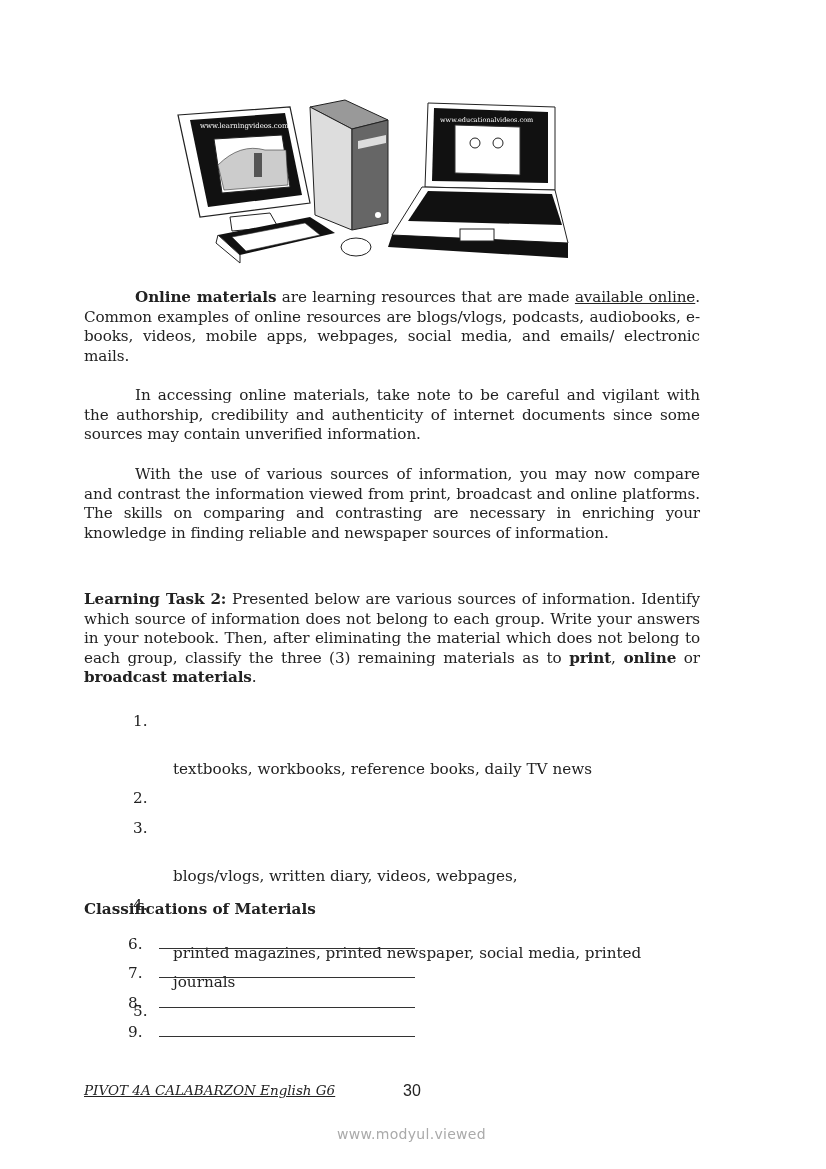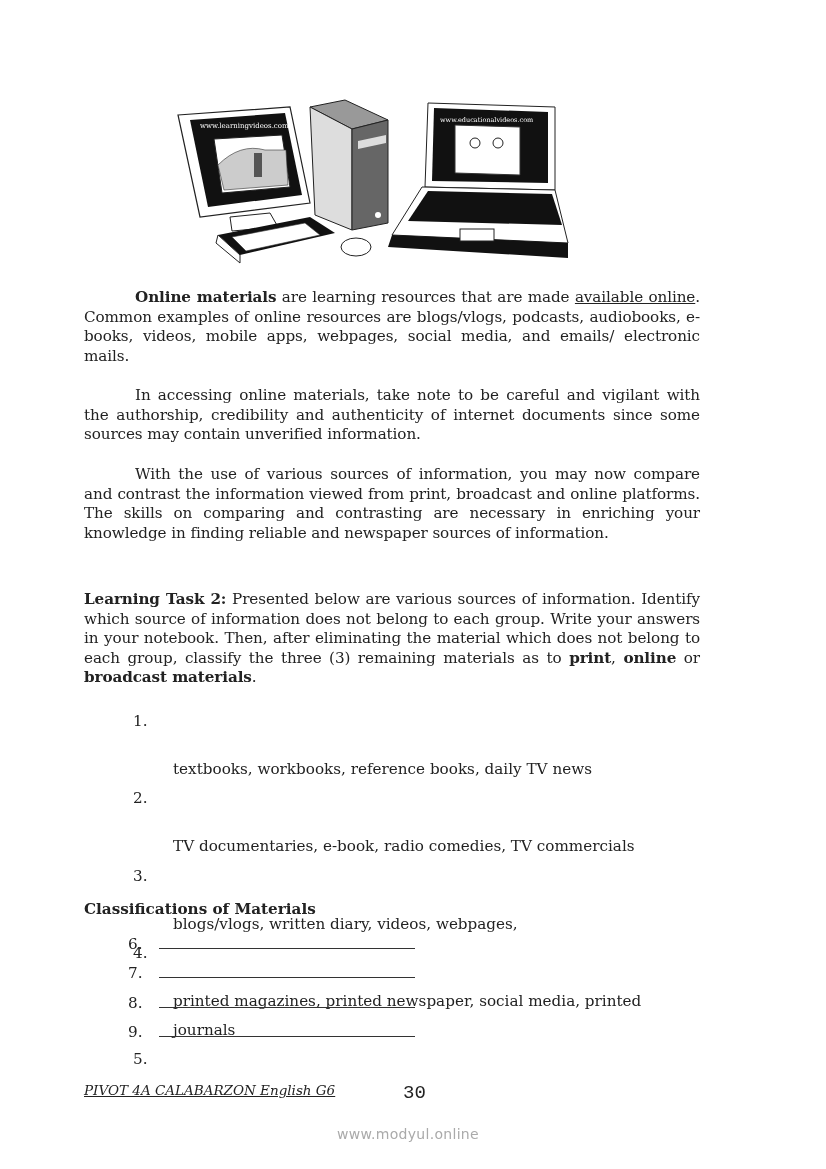--- a/index.html
+++ b/index.html
@@ -15,21 +15,21 @@
   .list .item { display: flex; }
   .list .num { width: 20px; flex: none; }
   .list .cont { padding-left: 20px; margin-top: 48px; }
   .class-head { position: absolute; left: 84px; top: 900px; font-size: 15.2px; font-weight: bold; }
   .blanks { position: absolute; left: 128px; top: 930px; font-size: 15.2px; line-height: 29.3px; }
   .blank-row { display: flex; align-items: baseline; }
   .blank-row .bn { width: 30px; }
   .blank-row .bl { display: inline-block; width: 256px; border-bottom: 1px solid #333; height: 14px; margin-left: 1px; }
   .blank-row.ten .bn { width: 32px; }
   .footer-title { position: absolute; left: 84px; top: 1082px; font-size: 13.5px; font-style: italic; font-family: "DejaVu Serif", serif; text-decoration: underline; }
-  .footer-page { position: absolute; left: 403px; top: 1082px; font-size: 19px; font-family: Liberation Mono, monospace; }
+  .footer-page { position: absolute; left: 403px; top: 1082px; font-size: 16px; font-family: Liberation Sans, sans-serif; }
   .watermark { position: absolute; left: 337px; top: 1126px; font-size: 14px; color: #aaa; font-family: "DejaVu Sans", sans-serif; letter-spacing: 0.3px; }
 </style>
 </head>
 <body>
 
 <svg class="illus" viewBox="0 0 410 175" xmlns="http://www.w3.org/2000/svg">
 
   <g>
     <polygon points="8,20 120,12 140,108 30,122" fill="#fff" stroke="#222" stroke-width="1.2"></polygon>
     <polygon points="20,25 115,18 132,100 38,112" fill="#111"></polygon>
@@ -86,21 +86,20 @@
   <span class="b">Learning Task 2:</span><span> Presented below are various sources of information. Identify which source of information does not belong to each group. Write your answers in your notebook. Then, after eliminating the material which does not belong to each group, classify the three (3) remaining materials as to </span><span class="b">print</span><span>, </span><span class="b">online</span><span> or </span><span class="b">broadcast materials</span><span>.</span>
 </div>
 
 <div class="list">
   <div class="item">
       <span class="num">1.</span>
       <span class="cont">textbooks, workbooks, reference books, daily TV news</span>
     </div>
   <div class="item">
       <span class="num">2.</span>
-      <span class="cont">TV documentaries, e-book, radio comedies, TV commercials</span>
     </div>
   <div class="item">
       <span class="num">3.</span>
       <span class="cont">blogs/vlogs, written diary, videos, webpages,</span>
     </div>
   <div class="item">
       <span class="num">4.</span>
       <span class="cont" style="width:500px;">printed magazines, printed newspaper, social media, printed journals</span>
     </div>
   <div class="item">
@@ -123,13 +122,13 @@
       <span class="bl"></span>
     </div>
   <div class="blank-row">
       <span class="bn">9.</span>
       <span class="bl"></span>
     </div>
 </div>
 
 <div class="footer-title">PIVOT 4A CALABARZON English G6</div>
 <div class="footer-page">30</div>
-<div class="watermark">www.modyul.online</div>
+<div class="watermark">www.modyul.viewed</div>
 
 </body></html>

